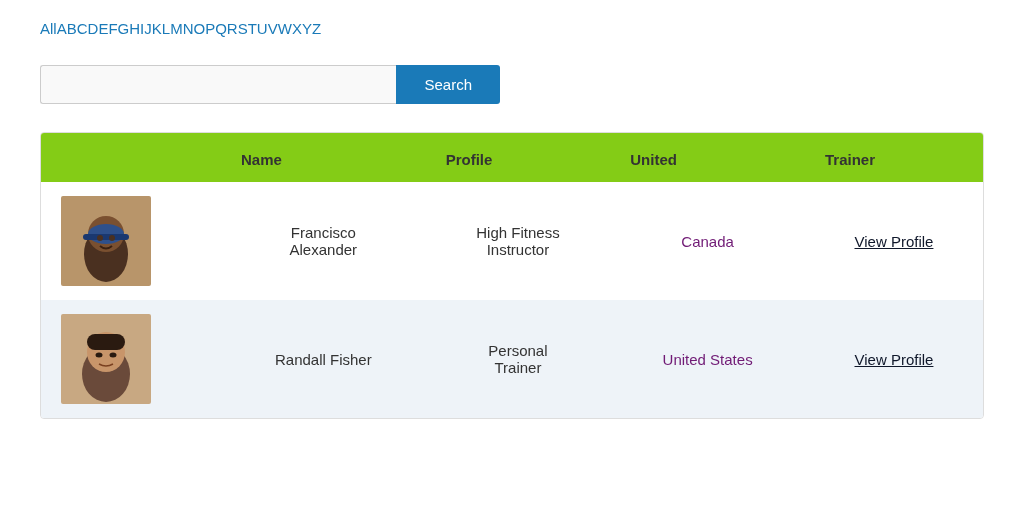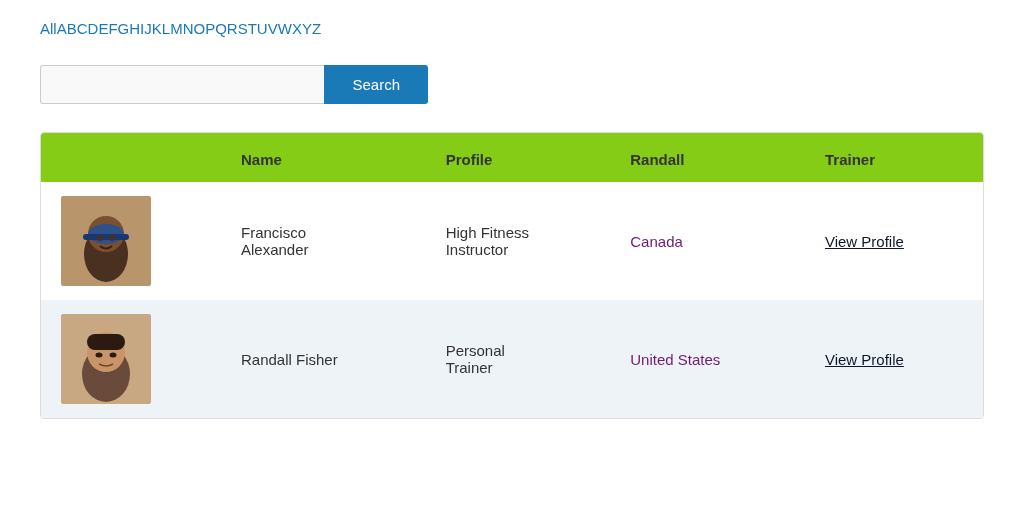--- a/index.html
+++ b/index.html
@@ -23,21 +23,21 @@
       color: #1a7ab8;
       text-decoration: none;
       font-size: 15px;
       font-weight: 500;
     }
 
     
     .search-bar {
       display: flex;
       margin-bottom: 28px;
-      width: 388px;
+      width: 460px;
     }
     .search-bar input {
       flex: 1;
       border: 1px solid #ccc;
       border-right: none;
       padding: 10px 14px;
       font-size: 15px;
       outline: none;
       background: #f9f9f9;
       border-radius: 3px 0 0 3px;
@@ -81,20 +81,21 @@
       background: #fff;
     }
     tbody tr:nth-child(even) {
       background: #eef3f8;
     }
     tbody td {
       padding: 18px 20px;
       vertical-align: top;
       font-size: 15px;
       color: #333;
+      text-align: center;
     }
     td.avatar-cell {
       padding: 14px 20px;
       vertical-align: middle;
     }
 
     
     .avatar-placeholder {
       width: 90px;
       height: 90px;
@@ -164,21 +165,21 @@
   <button>Search</button>
 </div>
 
 <div class="table-container">
   <table>
     <thead>
       <tr>
         <th></th>
         <th>Name</th>
         <th>Profile</th>
-        <th>Randall</th>
+        <th>United</th>
         <th>Trainer</th>
       </tr>
     </thead>
     <tbody id="table-body">
     <tr>
       <td class="avatar-cell">
         <div class="avatar-placeholder">
               <svg class="avatar-svg" viewBox="0 0 90 90" xmlns="http://www.w3.org/2000/svg">
     <rect width="90" height="90" fill="#b8956a"></rect>
     <ellipse cx="45" cy="58" rx="22" ry="28" fill="#4a3020"></ellipse>

